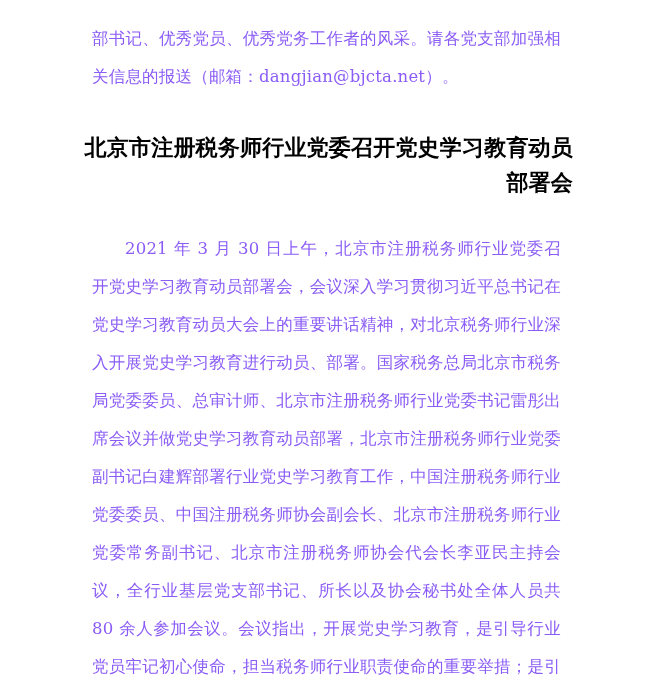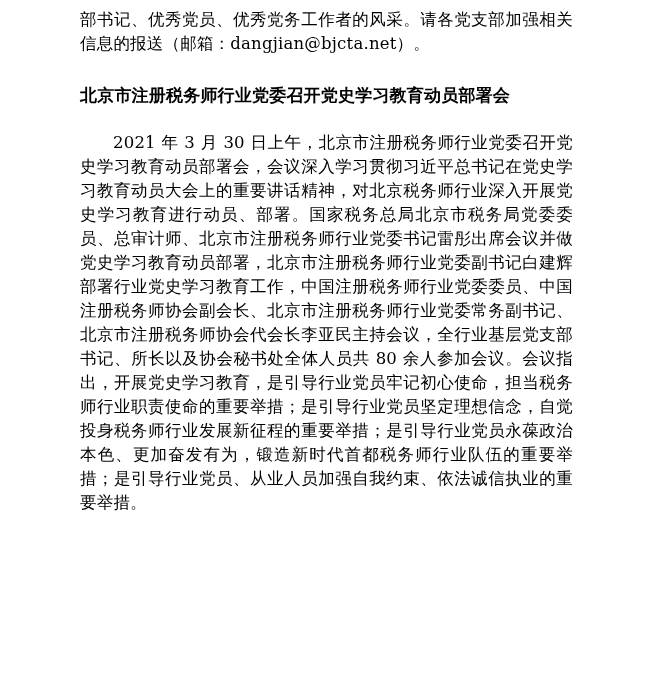--- a/index.html
+++ b/index.html
@@ -16,37 +16,37 @@
   }
   .page {
     position: relative;
     width: 645px;
     height: 687px;
     box-sizing: border-box;
     padding: 0 72px 0 80px;
     background: #ffffff;
   }
   .para {
-    margin: 0;
+    margin: 12px;
     font-size: 16.5px;
-    line-height: 24px;
+    line-height: 38px;
     text-align: justify;
     text-justify: inter-ideograph;
     letter-spacing: 0.2px;
-    color: #000000;
+    color: #8b5cf6;
   }
   .para.indent {
     text-indent: 2em;
   }
   .heading {
     margin: 0;
-    font-size: 17px;
+    font-size: 22px;
     line-height: 35px;
     font-weight: bold;
-    text-align: left;
+    text-align: right;
     letter-spacing: 0.2px;
     color: #000000;
   }
   .spacer-top {
     height: 8px;
   }
   .gap-before-heading {
     height: 22px;
   }
   .gap-after-heading {

